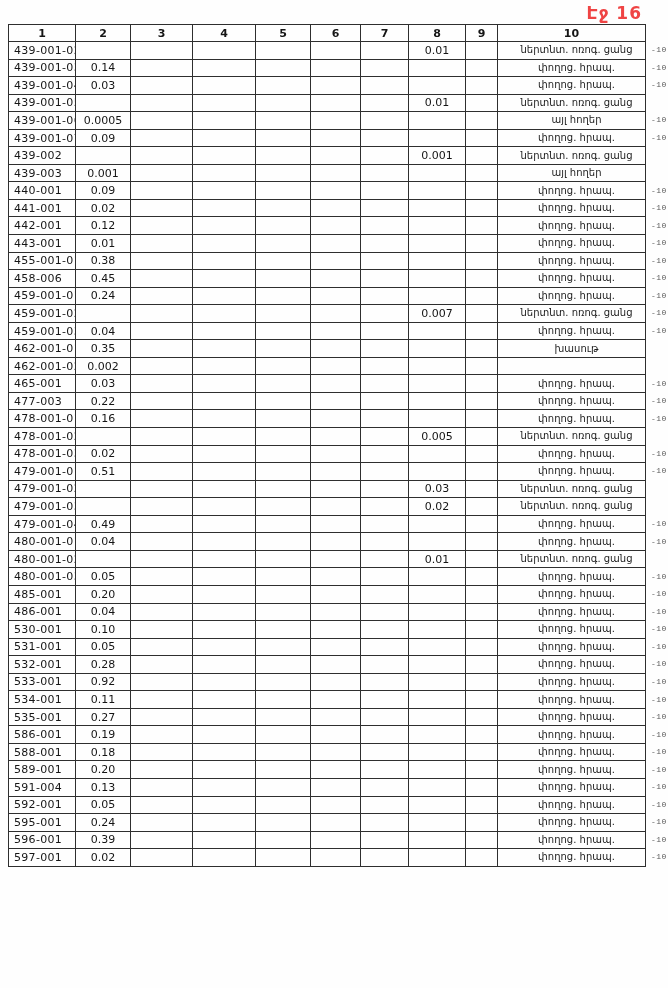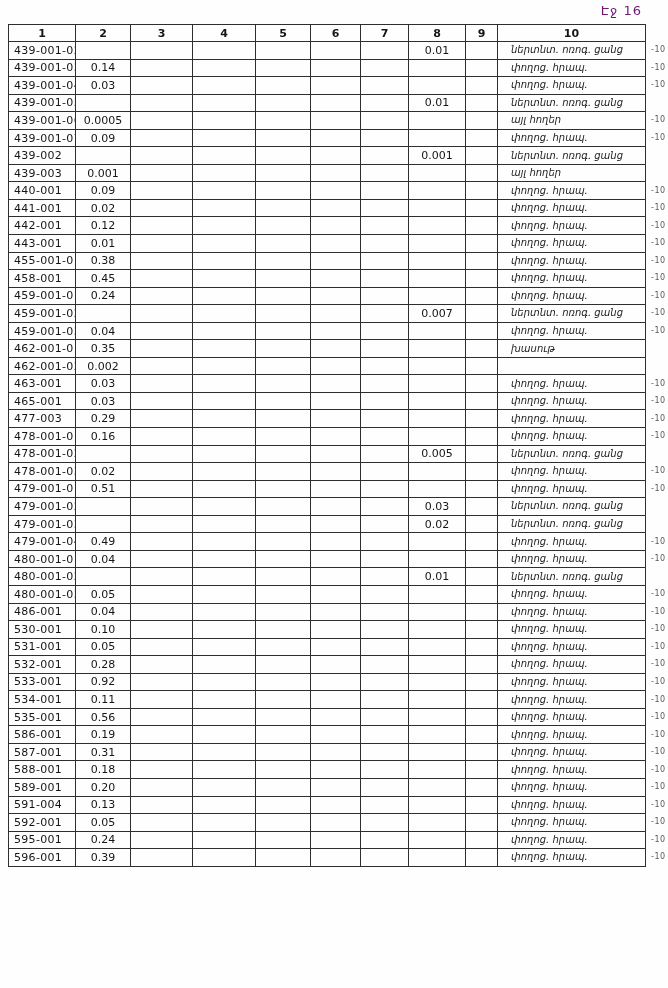--- a/index.html
+++ b/index.html
@@ -11,24 +11,24 @@
     background: #fefefe;
     font-family: "DejaVu Sans", sans-serif;
     color: #151515;
     overflow: hidden;
     position: relative;
   }
   .page-label {
     position: absolute;
     top: 3px;
     right: 26px;
-    font-size: 13px;
-    font-weight: normal;
+    font-size: 17px;
+    font-weight: bold;
     letter-spacing: 1px;
-    color: #701a75;
+    color: #ef4444;
   }
   table.data-table {
     position: absolute;
     left: 8px;
     top: 24px;
     width: 661px; 
     border-collapse: collapse;
     table-layout: fixed;
   }
   th, td {
@@ -51,34 +51,34 @@
   }
   td.c1 {
     text-align: left;
     padding-left: 5px;
     letter-spacing: 0.3px;
   }
   td.c2, td.c8 {
     text-align: center;
   }
   td.c10 {
-    text-align: left;
+    text-align: center;
     padding-left: 13px;
     font-size: 10px;
     color: #1c1c1c;
-    font-style: italic;
   }
   th.mark-cell, td.mark-cell {
     border: none;
     background: transparent;
     font-size: 8px;
     color: #5a5a5a;
     text-align: left;
     padding: 0 0 0 5px;
     letter-spacing: 0.5px;
+    font-family: Liberation Mono, monospace;
   }
 </style>
 </head>
 <body>
 
 <div class="page-label">Էջ 16</div>
 
 <table class="data-table">
   <colgroup>
     <col style="width:67px">
@@ -272,21 +272,21 @@
     <td class="c4"></td>
     <td class="c5"></td>
     <td class="c6"></td>
     <td class="c7"></td>
     <td class="c8"></td>
     <td class="c9"></td>
     <td class="c10">փողոց. հրապ.</td>
     <td class="mark-cell">-10</td>
   </tr>
       <tr>
-    <td class="c1">458-001</td>
+    <td class="c1">458-006</td>
     <td class="c2">0.45</td>
     <td class="c3"></td>
     <td class="c4"></td>
     <td class="c5"></td>
     <td class="c6"></td>
     <td class="c7"></td>
     <td class="c8"></td>
     <td class="c9"></td>
     <td class="c10">փողոց. հրապ.</td>
     <td class="mark-cell">-10</td>
@@ -350,48 +350,35 @@
     <td class="c4"></td>
     <td class="c5"></td>
     <td class="c6"></td>
     <td class="c7"></td>
     <td class="c8"></td>
     <td class="c9"></td>
     <td class="c10"></td>
     <td class="mark-cell"></td>
   </tr>
       <tr>
-    <td class="c1">463-001</td>
-    <td class="c2">0.03</td>
-    <td class="c3"></td>
-    <td class="c4"></td>
-    <td class="c5"></td>
-    <td class="c6"></td>
-    <td class="c7"></td>
-    <td class="c8"></td>
-    <td class="c9"></td>
-    <td class="c10">փողոց. հրապ.</td>
-    <td class="mark-cell">-10</td>
-  </tr>
-      <tr>
     <td class="c1">465-001</td>
     <td class="c2">0.03</td>
     <td class="c3"></td>
     <td class="c4"></td>
     <td class="c5"></td>
     <td class="c6"></td>
     <td class="c7"></td>
     <td class="c8"></td>
     <td class="c9"></td>
     <td class="c10">փողոց. հրապ.</td>
     <td class="mark-cell">-10</td>
   </tr>
       <tr>
     <td class="c1">477-003</td>
-    <td class="c2">0.29</td>
+    <td class="c2">0.22</td>
     <td class="c3"></td>
     <td class="c4"></td>
     <td class="c5"></td>
     <td class="c6"></td>
     <td class="c7"></td>
     <td class="c8"></td>
     <td class="c9"></td>
     <td class="c10">փողոց. հրապ.</td>
     <td class="mark-cell">-10</td>
   </tr>
@@ -519,20 +506,33 @@
     <td class="c4"></td>
     <td class="c5"></td>
     <td class="c6"></td>
     <td class="c7"></td>
     <td class="c8"></td>
     <td class="c9"></td>
     <td class="c10">փողոց. հրապ.</td>
     <td class="mark-cell">-10</td>
   </tr>
       <tr>
+    <td class="c1">485-001</td>
+    <td class="c2">0.20</td>
+    <td class="c3"></td>
+    <td class="c4"></td>
+    <td class="c5"></td>
+    <td class="c6"></td>
+    <td class="c7"></td>
+    <td class="c8"></td>
+    <td class="c9"></td>
+    <td class="c10">փողոց. հրապ.</td>
+    <td class="mark-cell">-10</td>
+  </tr>
+      <tr>
     <td class="c1">486-001</td>
     <td class="c2">0.04</td>
     <td class="c3"></td>
     <td class="c4"></td>
     <td class="c5"></td>
     <td class="c6"></td>
     <td class="c7"></td>
     <td class="c8"></td>
     <td class="c9"></td>
     <td class="c10">փողոց. հրապ.</td>
@@ -598,21 +598,21 @@
     <td class="c5"></td>
     <td class="c6"></td>
     <td class="c7"></td>
     <td class="c8"></td>
     <td class="c9"></td>
     <td class="c10">փողոց. հրապ.</td>
     <td class="mark-cell">-10</td>
   </tr>
       <tr>
     <td class="c1">535-001</td>
-    <td class="c2">0.56</td>
+    <td class="c2">0.27</td>
     <td class="c3"></td>
     <td class="c4"></td>
     <td class="c5"></td>
     <td class="c6"></td>
     <td class="c7"></td>
     <td class="c8"></td>
     <td class="c9"></td>
     <td class="c10">փողոց. հրապ.</td>
     <td class="mark-cell">-10</td>
   </tr>
@@ -623,33 +623,20 @@
     <td class="c4"></td>
     <td class="c5"></td>
     <td class="c6"></td>
     <td class="c7"></td>
     <td class="c8"></td>
     <td class="c9"></td>
     <td class="c10">փողոց. հրապ.</td>
     <td class="mark-cell">-10</td>
   </tr>
       <tr>
-    <td class="c1">587-001</td>
-    <td class="c2">0.31</td>
-    <td class="c3"></td>
-    <td class="c4"></td>
-    <td class="c5"></td>
-    <td class="c6"></td>
-    <td class="c7"></td>
-    <td class="c8"></td>
-    <td class="c9"></td>
-    <td class="c10">փողոց. հրապ.</td>
-    <td class="mark-cell">-10</td>
-  </tr>
-      <tr>
     <td class="c1">588-001</td>
     <td class="c2">0.18</td>
     <td class="c3"></td>
     <td class="c4"></td>
     <td class="c5"></td>
     <td class="c6"></td>
     <td class="c7"></td>
     <td class="c8"></td>
     <td class="c9"></td>
     <td class="c10">փողոց. հրապ.</td>
@@ -703,20 +690,33 @@
     <td class="c6"></td>
     <td class="c7"></td>
     <td class="c8"></td>
     <td class="c9"></td>
     <td class="c10">փողոց. հրապ.</td>
     <td class="mark-cell">-10</td>
   </tr>
       <tr>
     <td class="c1">596-001</td>
     <td class="c2">0.39</td>
+    <td class="c3"></td>
+    <td class="c4"></td>
+    <td class="c5"></td>
+    <td class="c6"></td>
+    <td class="c7"></td>
+    <td class="c8"></td>
+    <td class="c9"></td>
+    <td class="c10">փողոց. հրապ.</td>
+    <td class="mark-cell">-10</td>
+  </tr>
+      <tr>
+    <td class="c1">597-001</td>
+    <td class="c2">0.02</td>
     <td class="c3"></td>
     <td class="c4"></td>
     <td class="c5"></td>
     <td class="c6"></td>
     <td class="c7"></td>
     <td class="c8"></td>
     <td class="c9"></td>
     <td class="c10">փողոց. հրապ.</td>
     <td class="mark-cell">-10</td>
   </tr>

